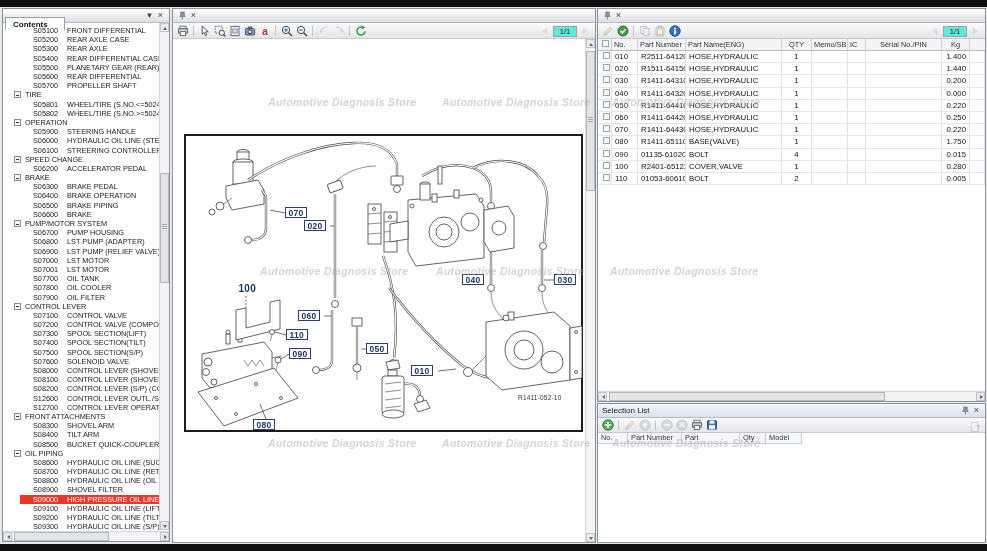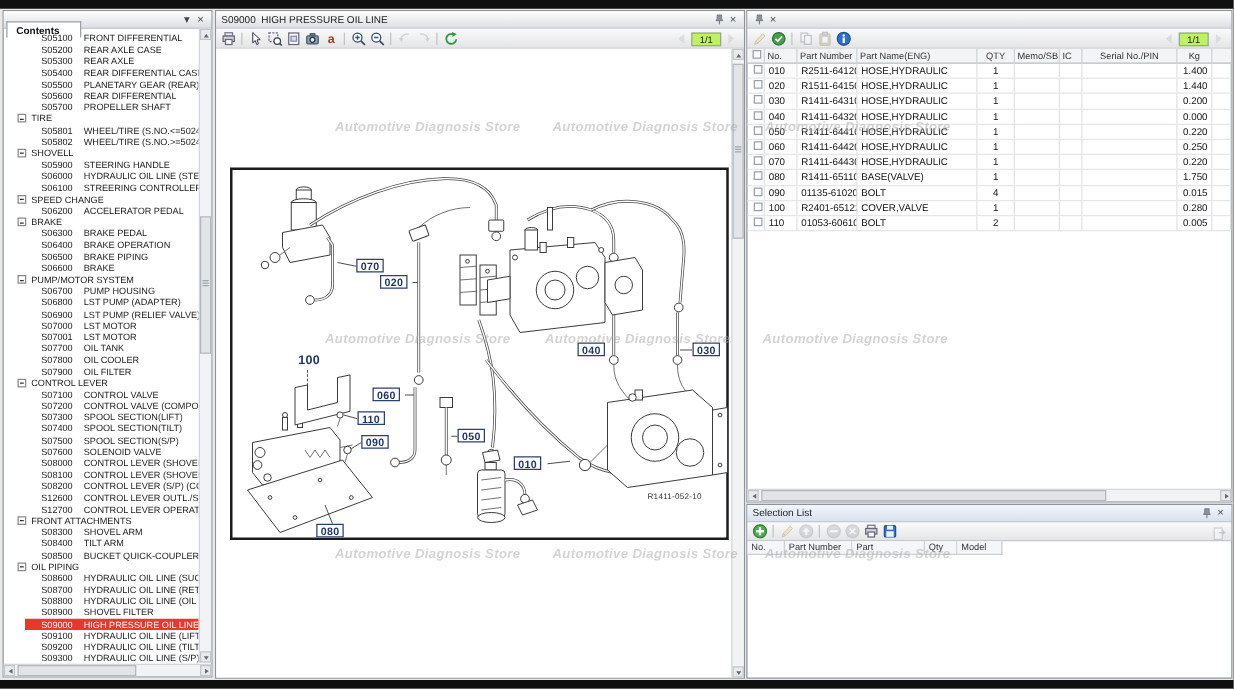--- a/index.html
+++ b/index.html
@@ -21,21 +21,21 @@
   .ticon svg{width:9px;height:9px;}
   .toolbar{position:absolute;left:0;right:0;top:14px;height:16px;
            background:linear-gradient(#fafafa,#e4e5e7);border-bottom:1px solid #c6c8cb;
            display:flex;align-items:center;padding:0 3px;gap:2px;}
   .tbtn{display:inline-flex;width:13px;height:13px;align-items:center;justify-content:center;}
   .tbtn svg{width:12px;height:12px;}
   .tbtn.dis{opacity:.38;}
   .tsep{width:1px;height:10px;background:#c2c4c7;margin:0 2px;}
   .nav{position:absolute;right:4px;top:16px;display:flex;align-items:center;gap:2px;}
   .nav .tbtn{width:12px;height:12px;}
-  .pagebox{width:24px;height:11px;border:1px solid #9aa2ab;background:#bef264;
+  .pagebox{width:24px;height:11px;border:1px solid #9aa2ab;background:#5eead4;
            font-size:7.5px;line-height:10px;text-align:center;color:#222;}
 
   
   #contents-panel{left:2px;top:8px;width:168px;height:534px;}
   #contents-panel .ptitle{padding-left:2px;}
   .ctab{display:inline-flex;align-items:center;height:13px;margin-top:16px;padding:0 16px 0 7px;
         background:#fff;border:1px solid #98a0a8;border-bottom:none;font-size:8px;font-weight:bold;color:#111;}
   #tree{position:absolute;left:0;top:14px;right:10px;bottom:11px;overflow:hidden;padding-top:3px;}
   .tree-row{height:9.2px;display:flex;align-items:center;font-size:7.3px;color:#1a1a1a;white-space:nowrap;}
   .tree-row.group{padding-left:11px;}
@@ -183,21 +183,21 @@
           </span>
         </div>
         <div class="tree-row item">
           <span class="band">
             <span class="code">S05802</span>
             <span class="lbl">WHEEL/TIRE (S.NO.&gt;=50244)</span>
           </span>
         </div>
         <div class="tree-row group">
           <span class="exp"></span>
-          <span class="lbl">SHOVELL</span>
+          <span class="lbl">OPERATION</span>
         </div>
         <div class="tree-row item">
           <span class="band">
             <span class="code">S05900</span>
             <span class="lbl">STEERING HANDLE</span>
           </span>
         </div>
         <div class="tree-row item">
           <span class="band">
             <span class="code">S06000</span>
@@ -454,21 +454,20 @@
     </div>
     <div class="hscroll">
       <span class="sbh left"></span>
       <span class="hthumb"></span>
       <span class="sbh right"></span>
     </div>
   </section>
 
   <section id="diagram-panel">
     <div class="ptitle">
-      <span class="ttext">S09000  HIGH PRESSURE OIL LINE</span>
       <span class="ticon">
           <svg viewBox="0 0 10 10">
             <path d="M3 1 L7 1 L7 4.2 L8 6.2 L2 6.2 L3 4.2 Z" fill="#8a929c" stroke="#5f6770" stroke-width=".6"></path>
             <line x1="5" y1="6.2" x2="5" y2="9.4" stroke="#5f6770" stroke-width=".8"></line>
           </svg>
         </span>
       <span class="ticon">×</span>
     </div>
     <div class="toolbar" id="diagram-toolbar">
         <span class="tbtn">

